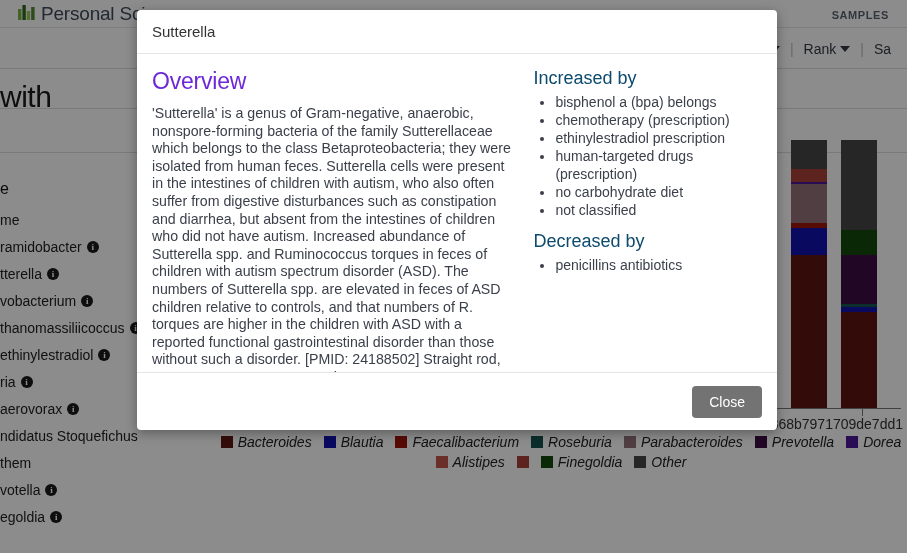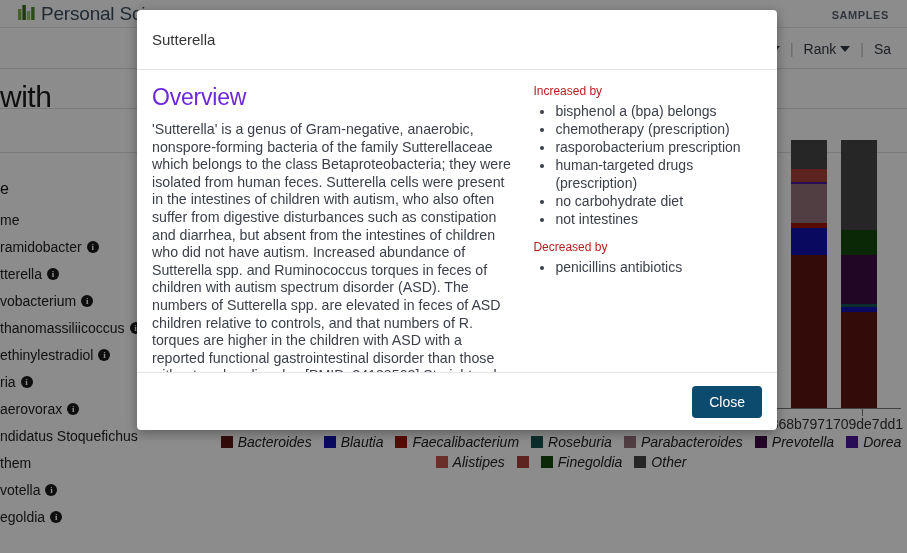--- a/index.html
+++ b/index.html
@@ -118,21 +118,21 @@
   #modal {
     position: absolute; left: 137px; top: 10px;
     width: 640px; height: 420px;
     background: #ffffff;
     border-radius: 4px;
     box-shadow: 0 3px 12px rgba(0,0,0,0.35);
     display: flex; flex-direction: column;
     overflow: hidden;
   }
   #modal-header {
-    height: 60px; flex: none;
+    height: 44px; flex: none;
     border-bottom: 1px solid #e5e5e5;
     display: flex; align-items: center;
     padding: 0 15px;
   }
   #modal-title { font-size: 15px; color: #333; }
   #modal-body {
     flex: 1 1 auto;
     display: flex;
     padding: 14px 15px 0 15px;
     overflow: hidden;
@@ -140,21 +140,21 @@
   .col-left { width: 408px; padding-right: 18px; }
   .col-right { flex: 1 1 auto; }
   .sec-head {
     font-size: 23px; color: #6d28d9; font-weight: normal;
     margin: 0 0 10px 0; letter-spacing: -0.2px;
   }
   #overview-text {
     font-size: 14.2px; line-height: 17.6px; color: #3a3f4a;
     margin: 0;
   }
-  .sub-head { font-size: 12px; color: #b91c1c; margin: 0 0 4px 0; }
+  .sub-head { font-size: 18px; color: #0c4a6e; margin: 0 0 4px 0; }
   .sug-list { margin: 0 0 12px 0; padding-left: 22px; }
   .sug-list li { font-size: 14px; line-height: 18px; color: #3a3f4a; }
   #modal-footer {
     height: 58px; flex: none;
     border-top: 1px solid #e5e5e5;
     display: flex; align-items: center; justify-content: flex-end;
     padding: 0 15px;
   }
   #close-button {
     background: #e8334a; color: #ffffff;
@@ -360,30 +360,30 @@
     <div class="col-left">
       <h2 class="sec-head">Overview</h2>
       <p id="overview-text">'Sutterella' is a genus of Gram-negative, anaerobic, nonspore-forming bacteria of the family Sutterellaceae which belongs to the class Betaproteobacteria; they were isolated from human feces. Sutterella cells were present in the intestines of children with autism, who also often suffer from digestive disturbances such as constipation and diarrhea, but absent from the intestines of children who did not have autism.  Increased abundance of Sutterella spp. and Ruminococcus torques in feces of children with autism spectrum disorder (ASD). The numbers of Sutterella spp. are elevated in feces of ASD children relative to controls, and that numbers of R. torques are higher in the children with ASD with a reported functional gastrointestinal disorder than those without such a disorder. [PMID: 24188502] Straight rod, 0.5–1 × 1–3 um, Gram negative,</p>
     </div>
 
     <div class="col-right">
       <p class="sub-head">Increased by</p>
       <ul class="sug-list" id="increased-list">
           <li>bisphenol a (bpa) belongs</li>
           <li>chemotherapy (prescription)</li>
-          <li>rasporobacterium prescription</li>
+          <li>ethinylestradiol prescription</li>
           <li>human-targeted drugs (prescription)</li>
           <li>no carbohydrate diet</li>
-          <li>not intestines</li>
+          <li>not classified</li>
         </ul>
       <p class="sub-head">Decreased by</p>
       <ul class="sug-list" id="decreased-list">
           <li>penicillins antibiotics</li>
         </ul>
     </div>
 
   </div>
 
   <div id="modal-footer">
-    <button id="close-button" style="background: #0c4a6e;">Close</button>
+    <button id="close-button" style="background: #737373;">Close</button>
   </div>
 
 </div>
 
 </body></html>

